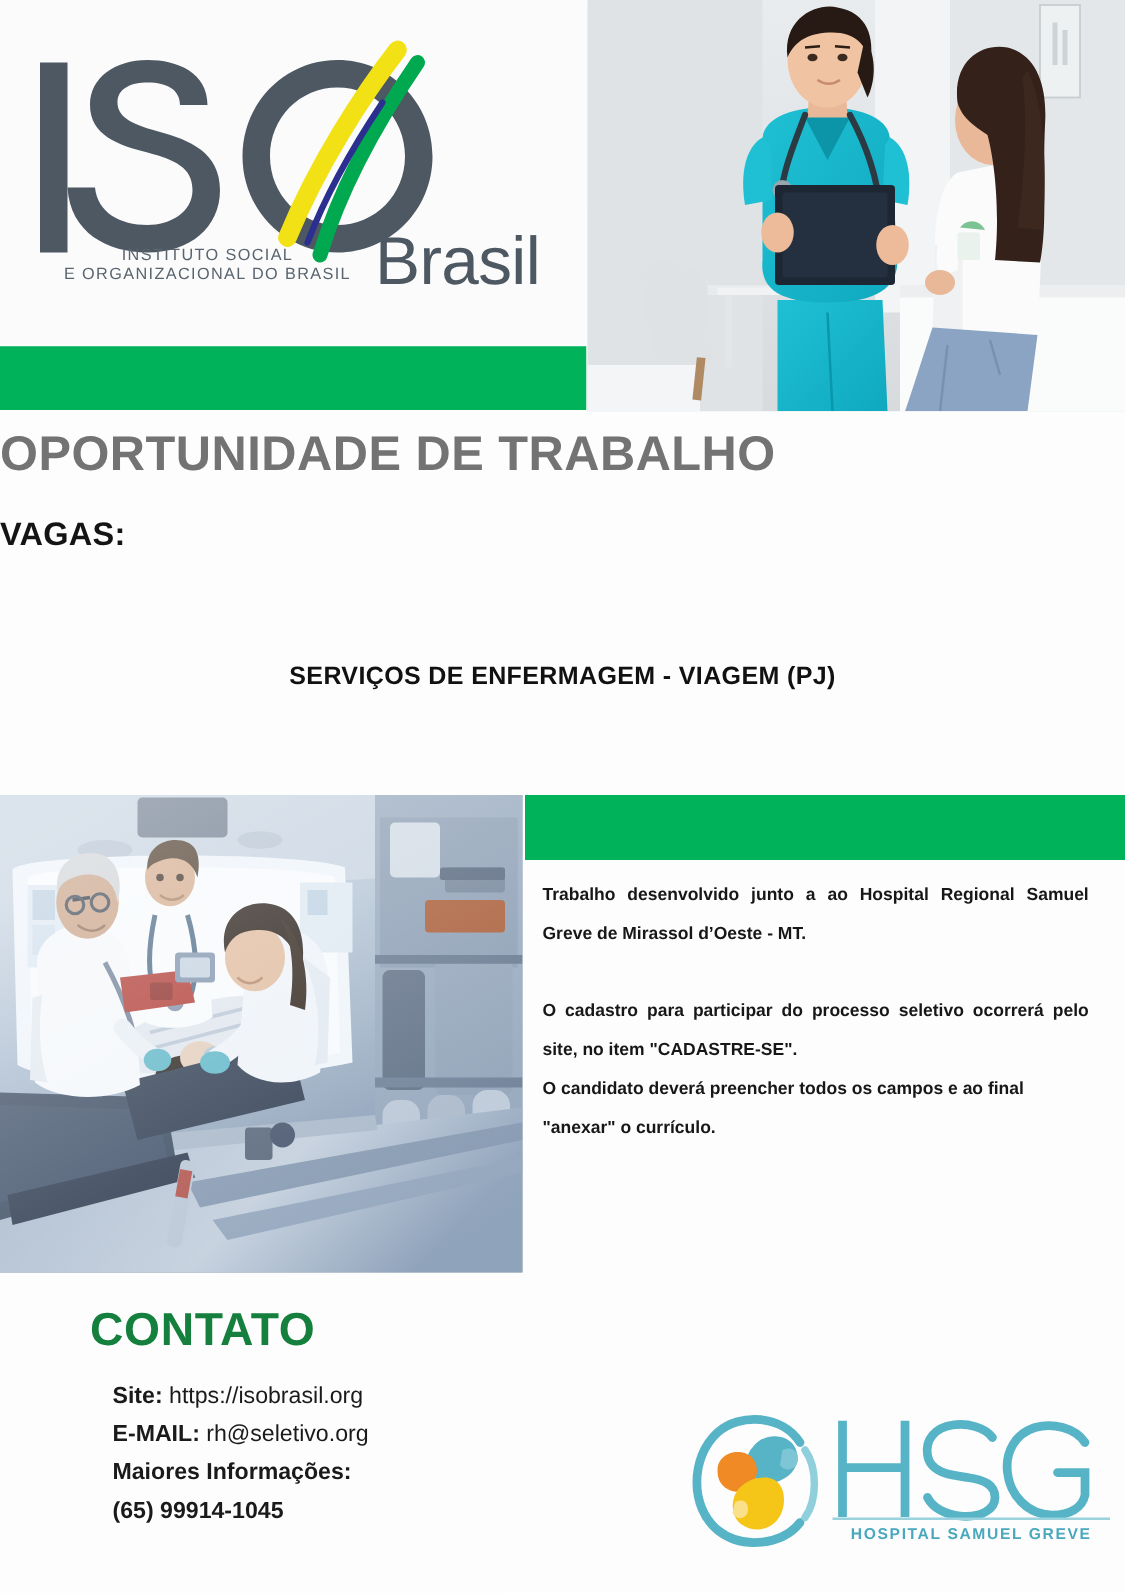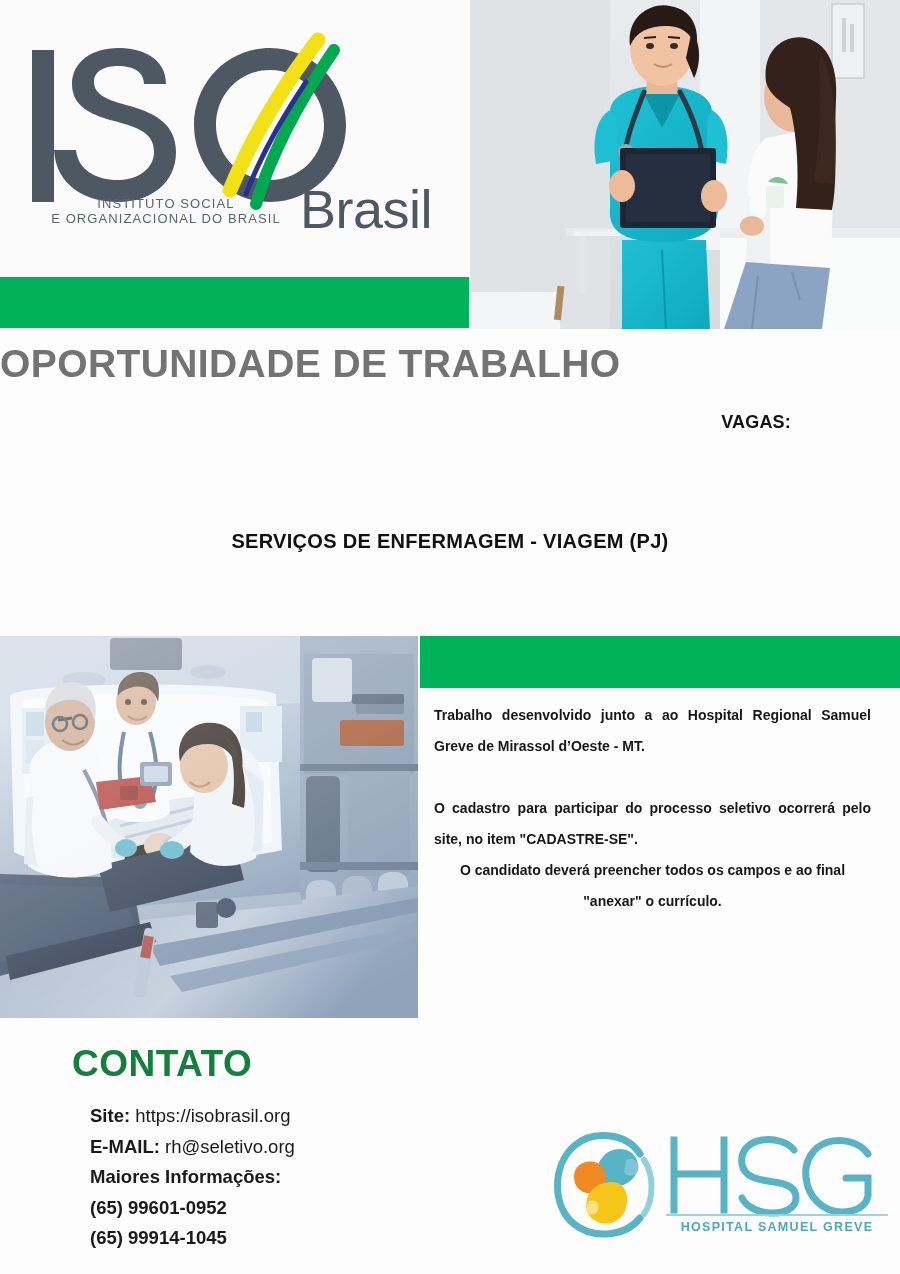--- a/index.html
+++ b/index.html
@@ -78,22 +78,22 @@
     font-size: 39px;
     font-weight: bold;
     color: #737373;
     letter-spacing: 0.4px;
     font-family: "Liberation Sans", sans-serif;
   }
   .vagas-label {
     position: absolute;
     left: 0; top: 412px;
     width: 791px;
-    text-align: right;
-    font-size: 18px;
+    text-align: left;
+    font-size: 26px;
     font-weight: bold;
     color: #141414;
     letter-spacing: 0.2px;
   }
   .vaga-line {
     position: absolute;
     left: 0;
     width: 900px;
     text-align: center;
     font-size: 20px;
@@ -124,21 +124,21 @@
     width: 437px;
     font-size: 14px;
     line-height: 31px;
     color: #171717;
     text-align: justify;
     font-weight: bold;
     font-family: "Liberation Sans", sans-serif;
   }
   .body-text p { margin: 0; }
   .body-text .gap { height: 31px; }
-  .noj { text-align: center; }
+  .noj { text-align: left; }
 
   
   .contato-title {
     position: absolute;
     left: 72px; top: 1043px;
     font-size: 37px;
     font-weight: bold;
     color: #15803d;
     letter-spacing: 0.5px;
   }
@@ -433,21 +433,20 @@
   <div class="contact-list">
     <div>
       <span class="lbl">Site:</span>
       <span class="val">https://isobrasil.org</span>
     </div>
     <div>
       <span class="lbl">E-MAIL:</span>
       <span class="val">rh@seletivo.org</span>
     </div>
     <div>Maiores Informações:</div>
-    <div>(65) 99601-0952</div>
     <div>(65) 99914-1045</div>
   </div>
 
   <div class="hsg-logo">
     <svg width="340" height="128" viewBox="0 0 340 128">
 
       <path d="M 92 30 C 78 8 44 6 26 22 C 4 42 4 82 26 100 C 46 116 78 112 92 94" stroke="#57b3c6" stroke-width="7" fill="none" stroke-linecap="round"></path>
       <path d="M 96 36 C 106 50 106 76 96 90" stroke="#8fd0dc" stroke-width="6" fill="none" stroke-linecap="round"></path>
 
       <path d="M 54 34 C 62 22 82 22 88 34 C 94 46 86 58 72 62

